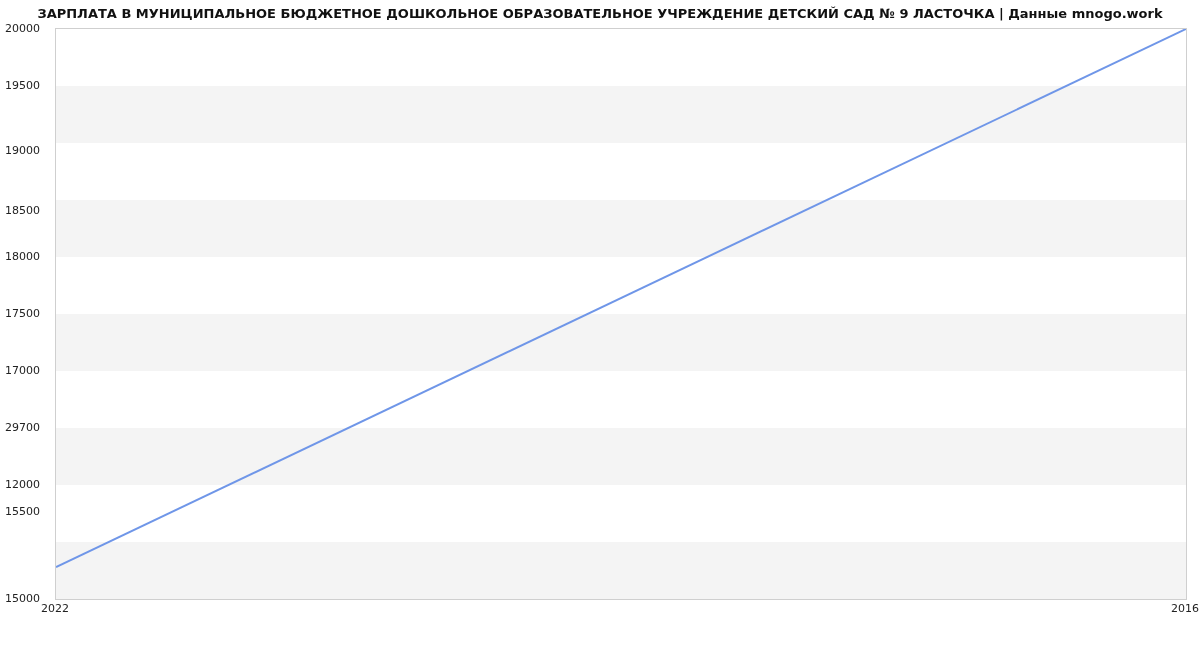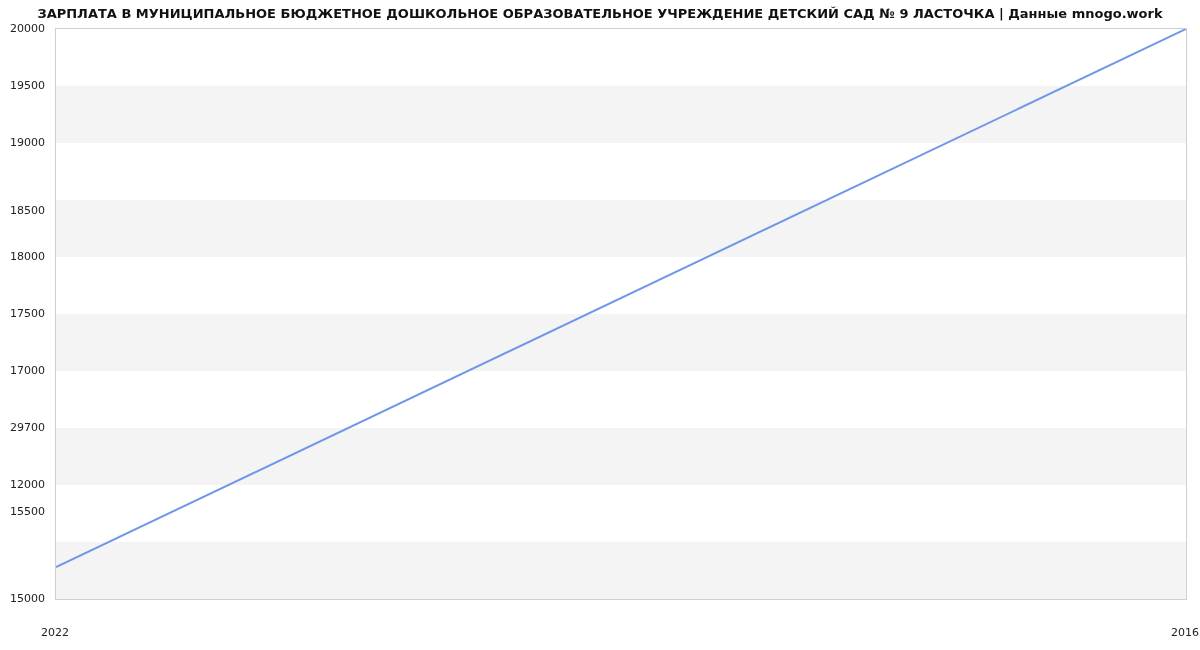--- a/index.html
+++ b/index.html
@@ -37,32 +37,31 @@
   .hband {
     position: absolute;
     left: 0;
     width: 100%;
     background: #ffffff;
   }
   .ytick {
     position: absolute;
     right: 1150px;
     width: 45px;
-    text-align: center;
+    text-align: left;
     font-size: 11px;
     color: #222;
     transform: translateY(-50%);
   }
   .xtick {
     position: absolute;
     top: 602px;
     font-size: 11px;
     color: #222;
     transform: translateX(-50%);
-    margin-top: 24px;
   }
   svg.line {
     position: absolute;
     left: 0;
     top: 0;
     width: 100%;
     height: 100%;
   }
 </style>
 </head>
@@ -85,19 +84,19 @@
   </div>
 
   <div class="ytick" style="top:598px">15000</div>
   <div class="ytick" style="top:511px">15500</div>
   <div class="ytick" style="top:484px">12000</div>
   <div class="ytick" style="top:427px">29700</div>
   <div class="ytick" style="top:370px">17000</div>
   <div class="ytick" style="top:313px">17500</div>
   <div class="ytick" style="top:256px">18000</div>
   <div class="ytick" style="top:210px">18500</div>
-  <div class="ytick" style="top:142px">19000</div>
+  <div class="ytick" style="top:150px">19000</div>
   <div class="ytick" style="top:85px">19500</div>
   <div class="ytick" style="top:28px">20000</div>
 
   <div class="xtick" style="left:55px">2022</div>
   <div class="xtick" style="left:1185px">2016</div>
 </div>
 
 </body></html>

